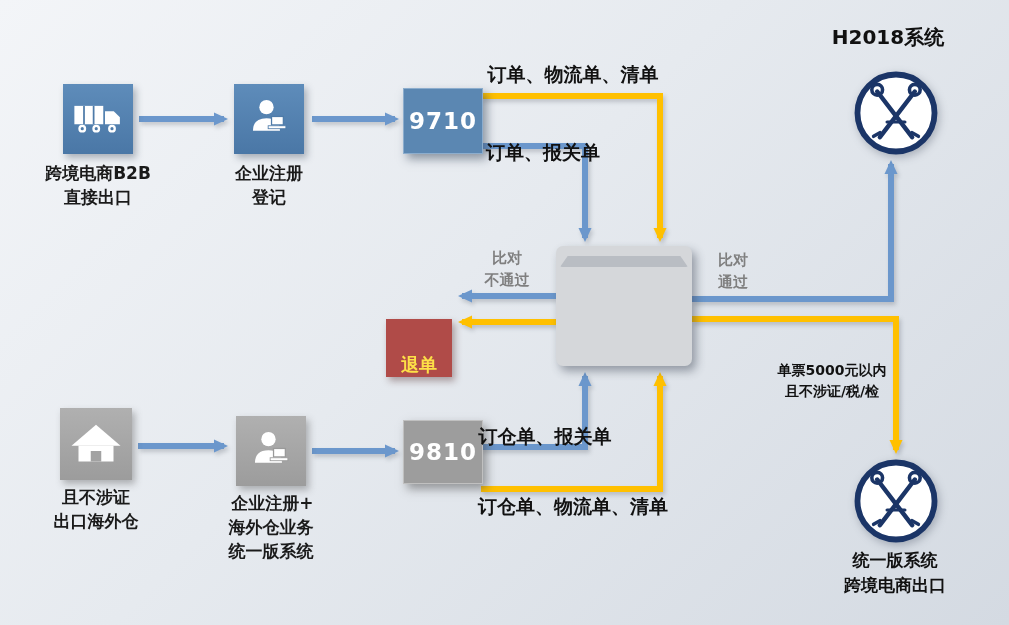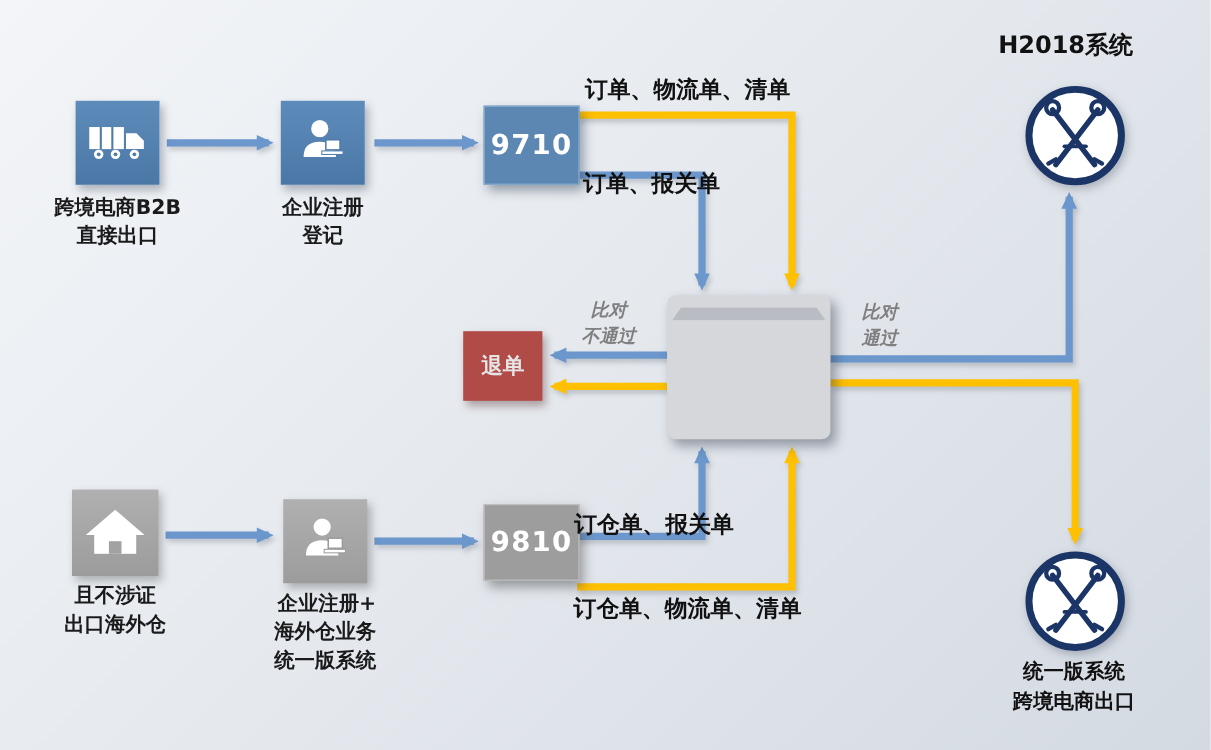--- a/index.html
+++ b/index.html
@@ -14,29 +14,29 @@
 
   .icon-box{position:absolute;display:flex;align-items:center;justify-content:center;}
   .icon-box.blue{background:linear-gradient(180deg,#5e8cba,#4a77a6);box-shadow:3px 4px 7px rgba(40,55,75,.35);}
   .icon-box.gray{background:linear-gradient(180deg,#b0b0b0,#9c9c9c);box-shadow:3px 4px 7px rgba(60,60,60,.35);}
 
   .code-box{position:absolute;display:flex;align-items:center;justify-content:center;
     color:#fff;font-weight:bold;font-size:23px;letter-spacing:1px;}
   .code-box.blue{background:#5b87b2;border:1px solid #8cadcd;box-shadow:4px 5px 9px rgba(50,65,85,.5);}
   .code-box.gray{background:#9d9d9d;border:1px solid #c0c0c0;box-shadow:4px 5px 9px rgba(70,70,70,.5);}
 
-  .return-box{position:absolute;background:#b04b48;color:#e5e5e5;font-weight:bold;font-size:18px;
-    display:flex;align-items:center;justify-content:center;box-shadow:3px 4px 7px rgba(80,40,40,.4);}
+  .return-box{position:absolute;background:#b04b48;color:#fde047;font-weight:bold;font-size:18px;
+    display:flex;align-items:flex-end;justify-content:center;box-shadow:3px 4px 7px rgba(80,40,40,.4);margin-top:43px;}
 
   .centered{transform:translateX(-50%);}
   .node-label{position:absolute;text-align:center;font-weight:bold;font-size:17px;color:#1a1a1a;line-height:1.4;white-space:nowrap;}
   .node-label span{display:block;}
   .edge-label{position:absolute;font-weight:bold;font-size:19px;color:#111;white-space:nowrap;text-align:center;}
   .gray-label{position:absolute;font-weight:bold;font-size:15px;color:#7f7f7f;line-height:1.45;text-align:center;white-space:nowrap;}
-  .gray-label span{display:block;font-style:italic;}
+  .gray-label span{display:block;}
   .amount-label{position:absolute;font-weight:bold;font-size:14px;color:#111;line-height:1.5;text-align:center;white-space:nowrap;}
   .amount-label span{display:block;}
   .sys-title{position:absolute;font-weight:bold;font-size:20px;color:#111;text-align:center;white-space:nowrap;}
   .sys-label{position:absolute;font-weight:bold;font-size:17px;color:#111;line-height:1.45;text-align:center;white-space:nowrap;}
   .sys-label span{display:block;}
 
   .laptop{position:absolute;left:556px;top:246px;width:136px;height:120px;background:#d5d7da;
     border-radius:7px;box-shadow:4px 5px 10px rgba(50,60,75,.45);
     display:flex;flex-direction:column;align-items:center;padding-top:7px;box-sizing:border-box;}
   .laptop-screen{width:118px;height:86px;background:#3f4f66;border:2px solid #eef0f2;border-radius:3px;
@@ -124,20 +124,24 @@
   </div>
 
   <div class="return-box" style="left:386px;top:276px;width:66px;height:58px;">
     <span>退单</span>
   </div>
 
   <div class="laptop">
     <div class="laptop-base"></div>
   </div>
 
+  <div class="amount-label centered" style="left:832px;top:360px;">
+    <span>单票5000元以内</span>
+    <span>且不涉证/税/检</span>
+  </div>
 
   <div class="sys-title centered" style="left:888px;top:24px;">H2018系统</div>
   <div class="emblem" style="left:853px;top:70px;">
     <svg width="86" height="86" viewBox="0 0 96 96">
       <circle cx="48" cy="48" r="43" fill="#fff" stroke="#1b3567" stroke-width="6.5"></circle>
       <g stroke="#1b3567" stroke-linecap="round">
         <line x1="30" y1="75" x2="69" y2="24" stroke-width="5"></line>
         <line x1="66" y1="75" x2="27" y2="24" stroke-width="5"></line>
         <circle cx="27" cy="22" r="6" fill="none" stroke-width="4"></circle>
         <circle cx="69" cy="22" r="6" fill="none" stroke-width="4"></circle>

